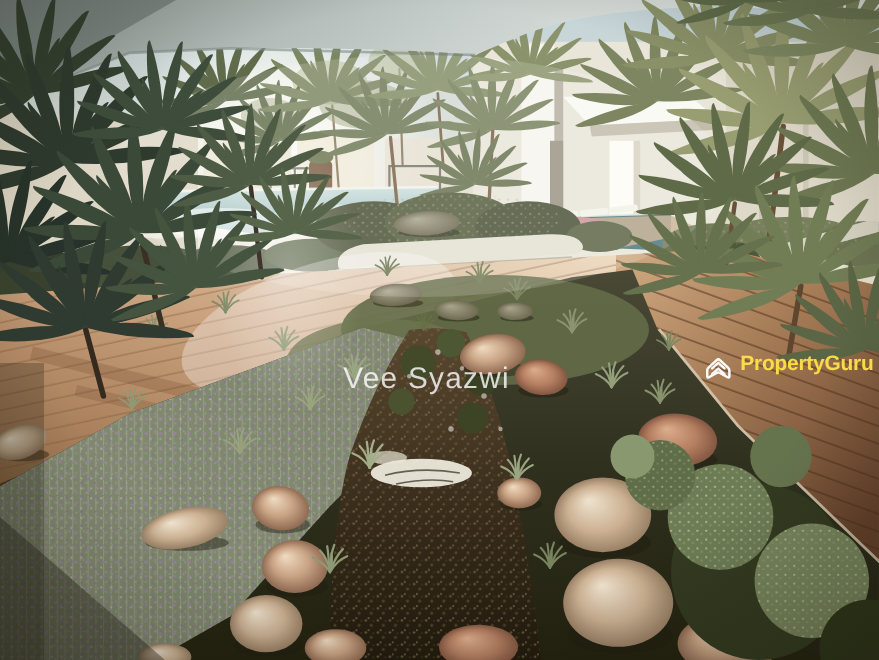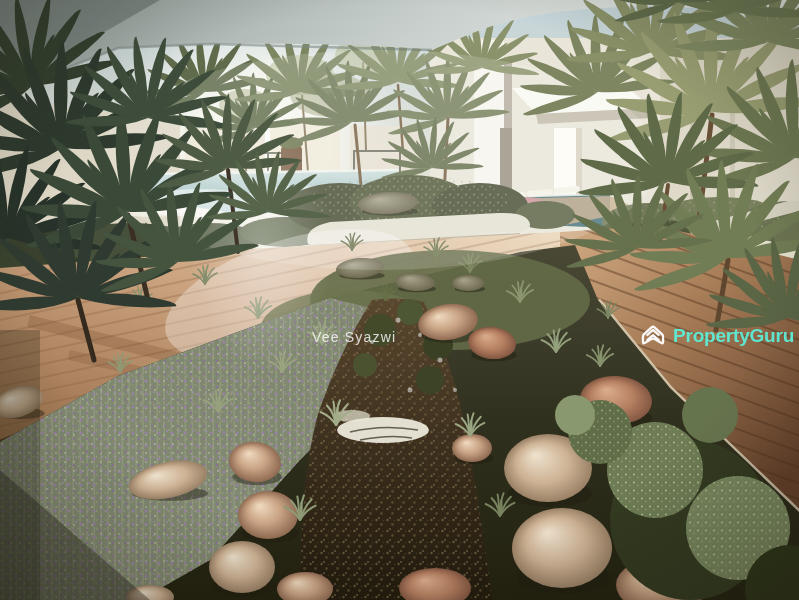--- a/index.html
+++ b/index.html
@@ -1,22 +1,22 @@
 <!DOCTYPE html>
 <html><head>
 <meta charset="utf-8">
 <style>
   html,body{margin:0;padding:0;background:#222;}
   .stage{position:relative;width:799px;height:600px;overflow:hidden;
          background:#6b6b5a;font-family:"Liberation Sans",sans-serif;}
   .stage svg.paint{position:absolute;left:0;top:0;display:block;}
-  .watermark{position:absolute;left:312px;top:329px;font-size:14px;font-weight:400;
+  .watermark{position:absolute;left:312px;top:329px;font-size:27px;font-weight:400;
              letter-spacing:1.2px;color:rgba(255,255,255,0.8);white-space:nowrap;}
-  .brand{position:absolute;left:639px;top:320px;display:flex;align-items:center;
-         gap:6px;color:#5eead4;opacity:.96;}
+  .brand{position:absolute;left:639px;top:320px;display:flex;align-items:flex-start;
+         gap:6px;color:#fde047;opacity:.96;}
   .brand-icon{width:28px;height:31px;flex:0 0 auto;}
   .brand-text{font-size:19px;font-weight:bold;letter-spacing:-0.2px;white-space:nowrap;}
 </style>
 </head>
 <body>
 
 <div class="stage">
 
 <svg class="paint" id="paint" width="799" height="600" viewBox="0 0 799 600">
 <defs>

